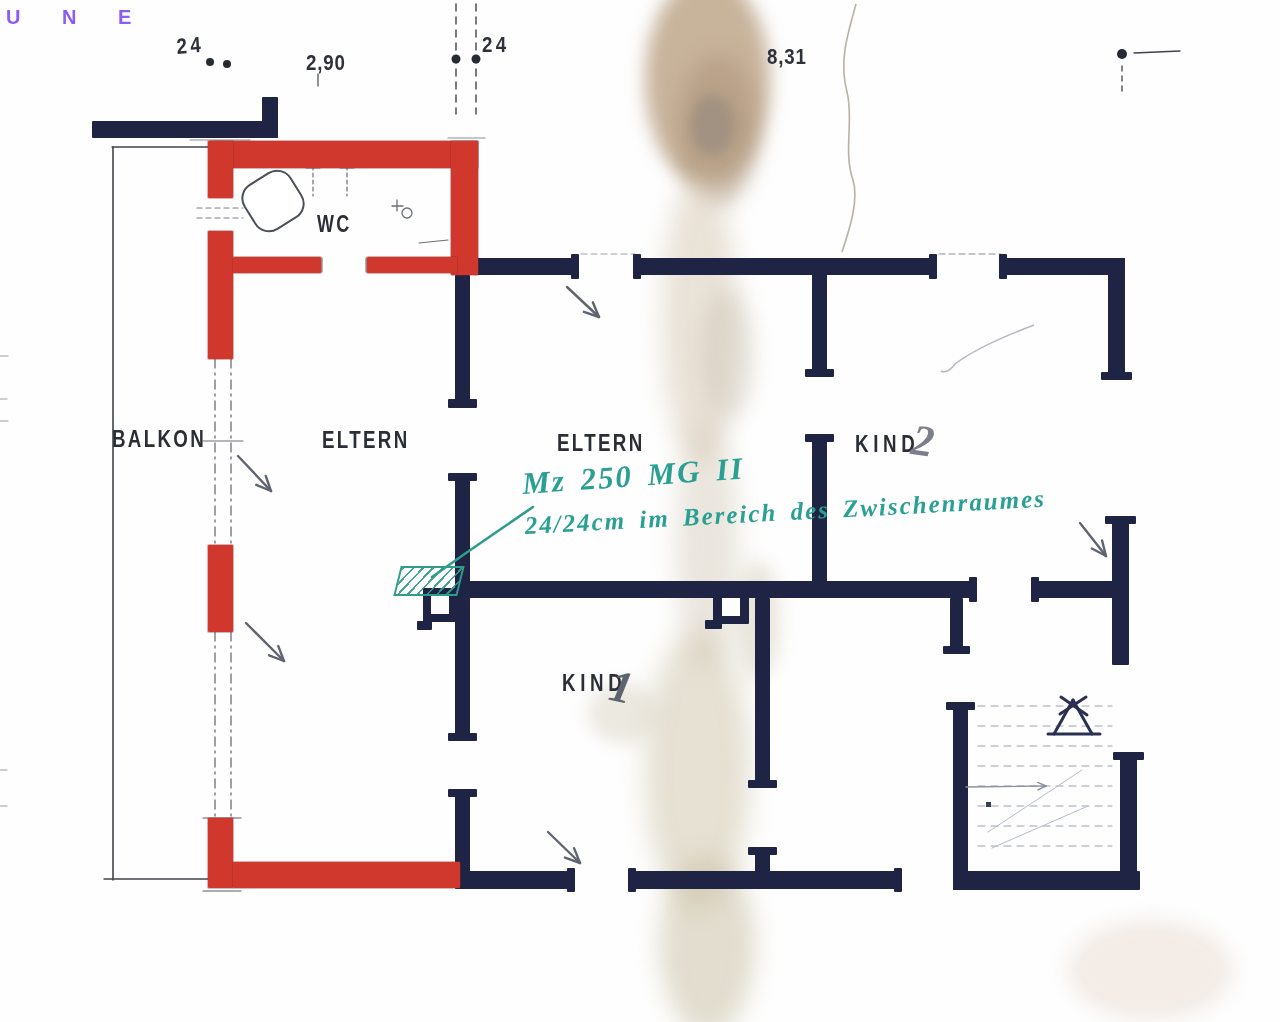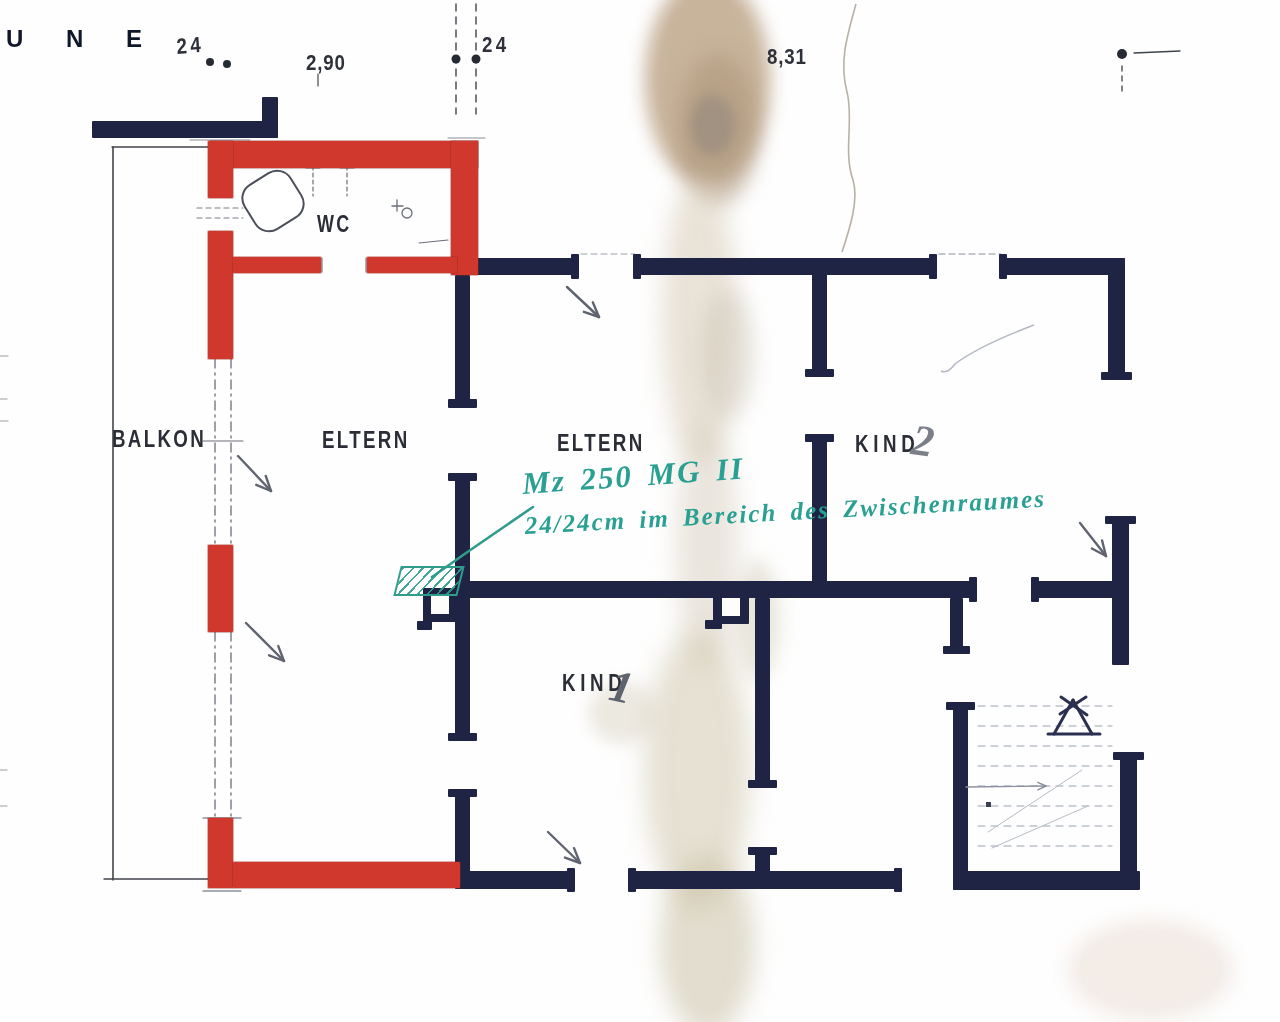--- a/index.html
+++ b/index.html
@@ -179,21 +179,21 @@
       <line x1="1106" y1="556" x2="1102.0833128730224" y2="540.4867939500125" stroke="#5f6470" stroke-width="2.4" stroke-linecap="round"></line>
       <line x1="966" y1="787" x2="1046" y2="786" stroke="#8b90a0" stroke-width="1.4" stroke-linecap="round"></line>
       <line x1="1046" y1="786" x2="1037.828710945181" y2="789.7722718860913" stroke="#8b90a0" stroke-width="1.4" stroke-linecap="round"></line>
       <line x1="1046" y1="786" x2="1037.736972010067" y2="782.4331570769681" stroke="#8b90a0" stroke-width="1.4" stroke-linecap="round"></line>
       <polyline points="533,507 466,553 432,577" fill="none" stroke="#2f9c8c" stroke-width="2.6" stroke-linecap="round"></polyline>
     </svg>
   <div class="layer">
       <div class="hatch-box" style="left: 397px; top: 566px; width: 60px; height: 26px; border: 2px solid rgb(47, 156, 140); transform: skewX(-14deg); background: repeating-linear-gradient(125deg, rgba(47, 156, 140, 0.9) 0px, rgba(47, 156, 140, 0.9) 2px, transparent 2px, transparent 8px);"></div>
       <div class="teal-text" style="left: 521px; top: 466px; font-size: 31px; color: rgb(42, 160, 146); transform: rotate(-4deg);">Mz 250 MG II</div>
       <div class="teal-text" style="left: 524px; top: 512px; font-size: 25px; color: rgb(42, 160, 146); transform: rotate(-3deg);">24/24cm im Bereich des Zwischenraumes</div>
-      <div class="lbl tech" style="left: 6px; top: 7px; font-size: 24px; letter-spacing: 18px; color: #0f172a; transform: scaleX(1) rotate(0deg); margin-top: 20px;">U N E</div>
+      <div class="lbl tech" style="left: 6px; top: 7px; font-size: 20px; letter-spacing: 18px; color: #8b5cf6; transform: scaleX(1) rotate(0deg);">U N E</div>
       <div class="lbl tech" style="left: 176px; top: 36px; font-size: 22px; letter-spacing: 4px; color: rgb(46, 49, 58); transform: scaleX(0.85) rotate(-4deg);">24</div>
       <div class="lbl tech" style="left: 306px; top: 52px; font-size: 22px; letter-spacing: 1px; color: rgb(46, 49, 58); transform: scaleX(0.85) rotate(0deg);">2,90</div>
       <div class="lbl tech" style="left: 482px; top: 34px; font-size: 22px; letter-spacing: 4px; color: rgb(46, 49, 58); transform: scaleX(0.85) rotate(0deg);">24</div>
       <div class="lbl tech" style="left: 767px; top: 46px; font-size: 22px; letter-spacing: 1px; color: rgb(46, 49, 58); transform: scaleX(0.85) rotate(0deg);">8,31</div>
       <div class="lbl tech" style="left: 112px; top: 427px; font-size: 24px; letter-spacing: 3px; color: rgb(43, 46, 54); transform: scaleX(0.78) rotate(0deg);">BALKON</div>
       <div class="lbl tech" style="left: 322px; top: 428px; font-size: 24px; letter-spacing: 3px; color: rgb(43, 46, 54); transform: scaleX(0.78) rotate(0deg);">ELTERN</div>
       <div class="lbl tech" style="left: 557px; top: 431px; font-size: 24px; letter-spacing: 3px; color: rgb(43, 46, 54); transform: scaleX(0.78) rotate(0deg);">ELTERN</div>
       <div class="lbl tech" style="left: 855px; top: 432px; font-size: 24px; letter-spacing: 6px; color: rgb(43, 46, 54); transform: scaleX(0.78) rotate(0deg);">KIND</div>
       <div class="lbl hand" style="left: 915px; top: 418px; font-size: 44px; letter-spacing: 0px; color: rgb(123, 127, 137); transform: scaleX(1) rotate(8deg);">2</div>
       <div class="lbl tech" style="left: 562px; top: 671px; font-size: 24px; letter-spacing: 6px; color: rgb(43, 46, 54); transform: scaleX(0.78) rotate(0deg);">KIND</div>

